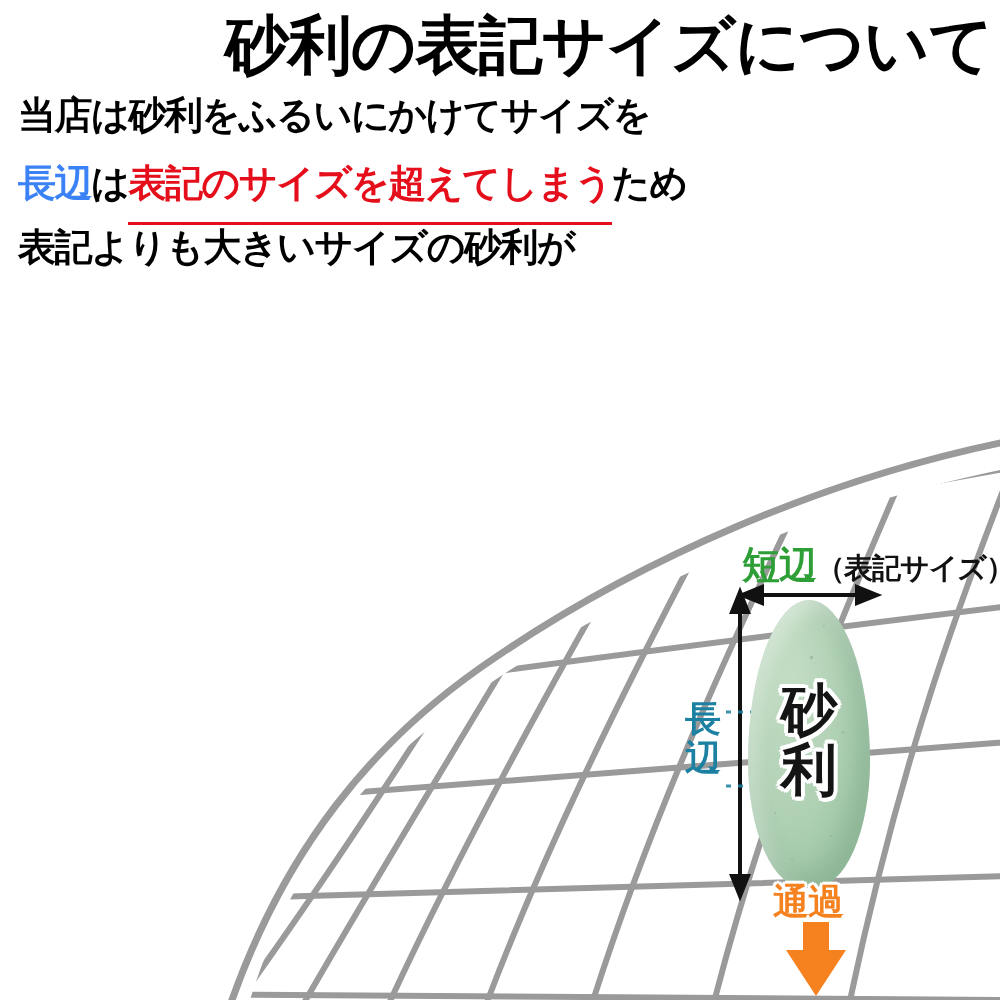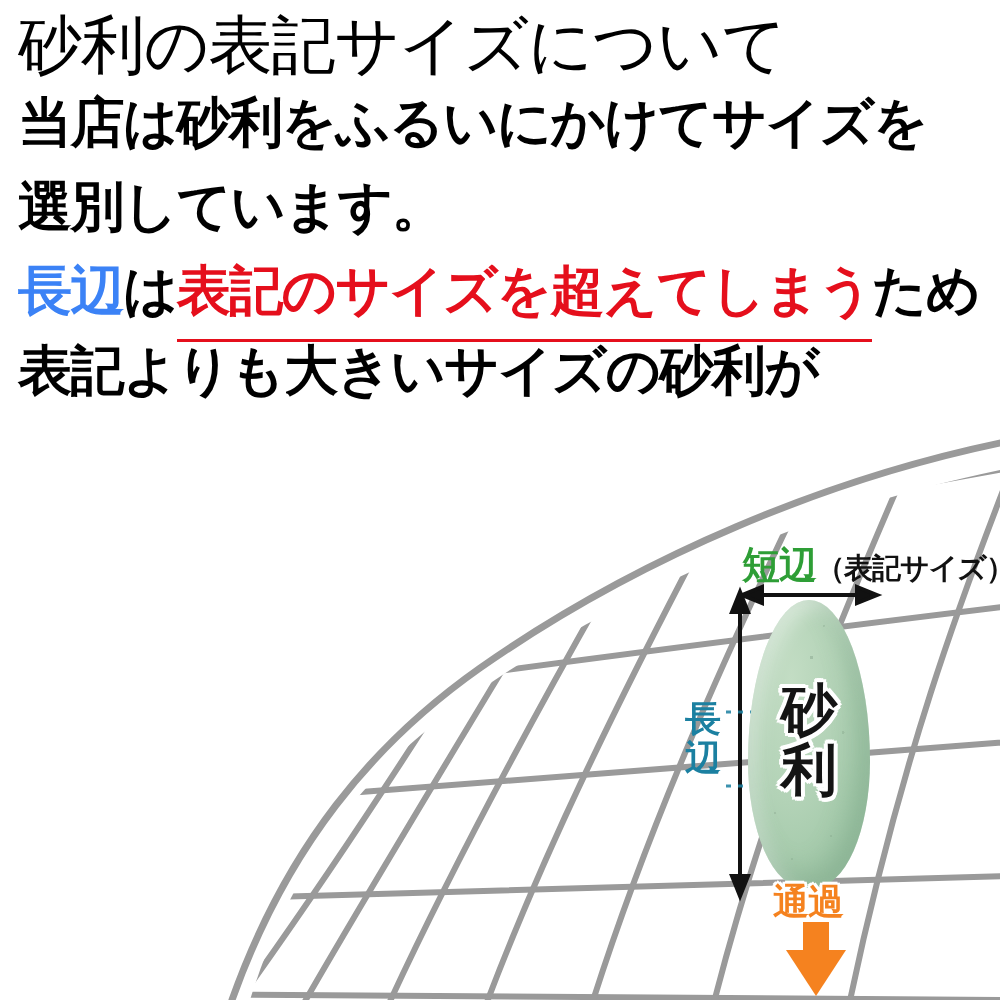--- a/index.html
+++ b/index.html
@@ -28,30 +28,31 @@
   
   #text-block {
     position: absolute;
     left: 18px;
     top: 10px;
     width: 975px;
   }
 
   .headline {
     font-size: 64px;
-    font-weight: 400;
+    font-weight: 700;
     line-height: 1.12;
     letter-spacing: -1px;
     color: #000000;
     white-space: nowrap;
     margin: 0 0 14px 0;
+    text-align: right;
   }
 
   .body-line {
-    font-size: 54px;
+    font-size: 38px;
     font-weight: 700;
     line-height: 1.0;
     letter-spacing: -1.5px;
     color: #000000;
     white-space: nowrap;
     margin: 0 0 30px 0;
   }
   .body-line.tight { margin-bottom: 26px; }
 
   .c-green  { color: #2e9e36; }
@@ -226,20 +227,19 @@
   <span>辺</span>
 </div>
 
 <div class="label-tsuuka">通過</div>
 
 <div id="text-block">
 
   <h1 class="headline">砂利の表記サイズについて</h1>
 
   <p class="body-line">当店は砂利をふるいにかけてサイズを</p>
-  <p class="body-line">選別しています。</p>
 
 
   <p class="body-line tight"><span class="c-teal">長辺</span><span>は</span><span class="u-red">表記のサイズを超えてしまう</span><span>ため</span></p>
 
   <p class="body-line">表記よりも大きいサイズの砂利が</p>
 
 </div>
 
 </body></html>

